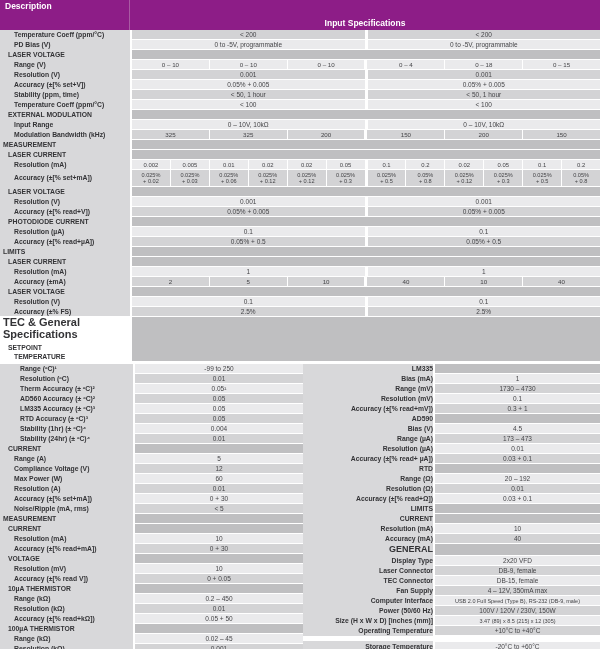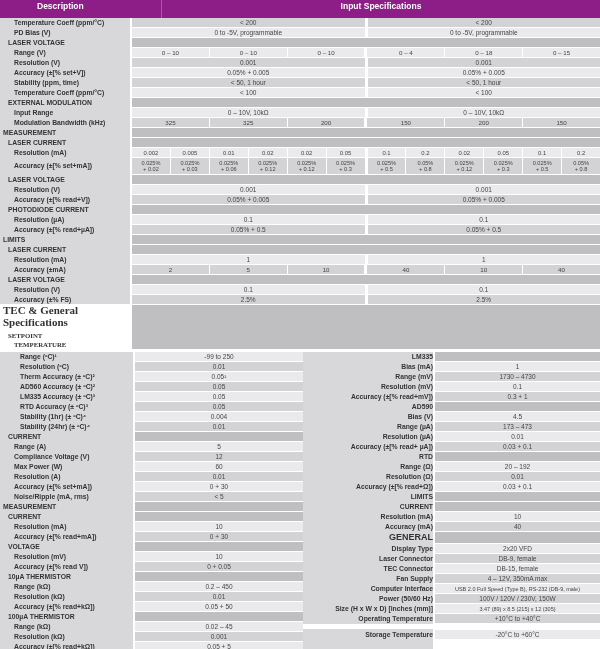--- a/index.html
+++ b/index.html
@@ -2,22 +2,22 @@
 <html><head>
 <meta charset="utf-8">
 <style>
   html,body{margin:0;padding:0;}
   body{
     width:600px;height:649px;overflow:hidden;background:#fff;
     font-family:"Liberation Sans",sans-serif;
     -webkit-font-smoothing:antialiased;
   }
   
-  .hdr{display:flex;height:18px;background:#8d1d87;color:#fff;
-       font-size:8.5px;font-weight:bold;align-items:flex-start;padding-left:32px;}
+  .hdr{display:flex;height:30px;background:#8d1d87;color:#fff;
+       font-size:8.5px;font-weight:bold;align-items:flex-end;}
   .hdr .dleft{flex:0 0 130px;padding-left:5px;box-sizing:border-box;
        border-right:1px solid #a95aa3;height:100%;line-height:13px;}
   .hdr .dright{flex:1;text-align:center;line-height:13px;}
 
   
   .spec-table{position:relative;}
   .spec-table::before{content:"";position:absolute;left:0;top:0;bottom:0;
        width:130px;background:#d8d8da;}
   .tleft.spec-table::before{width:133px;}
   .row{position:relative;display:flex;height:9px;margin-bottom:1px;align-items:stretch;}
@@ -42,21 +42,21 @@
   .row.tall{height:16px;}
   .row.tall .lbl{line-height:16px;}
   .row.tall .cell{flex-direction:column;font-size:5.6px;line-height:6.2px;}
   .row.sec-big{height:11px;}
   .row.sec-big .lbl{font-size:9px;line-height:11px;}
   .row.gap{height:5px;background:#fff;}
 
   
   .tec-top{position:relative;height:46px;margin-top:1px;}
   .tec-top .band{position:absolute;left:132px;right:0;top:0;height:44px;background:#bfbfc1;}
-  .tec-top .titles{position:absolute;left:0;top:0;width:124px;font-family:Liberation Serif, serif;}
+  .tec-top .titles{position:absolute;left:0;top:0;width:124px;}
   .t1{font-size:11px;font-weight:bold;color:#333336;line-height:11.5px;padding-left:3px;}
   .sub{font-size:6.8px;font-weight:bold;color:#333336;line-height:9px;}
   .sub1{padding-left:8px;margin-top:3px;}
   .sub2{padding-left:14px;}
 
   
   .tec-body{display:flex;margin-top:1px;}
   .tcol-left{width:303px;}
   .tcol-right{width:297px;text-align:right;}
 </style>

